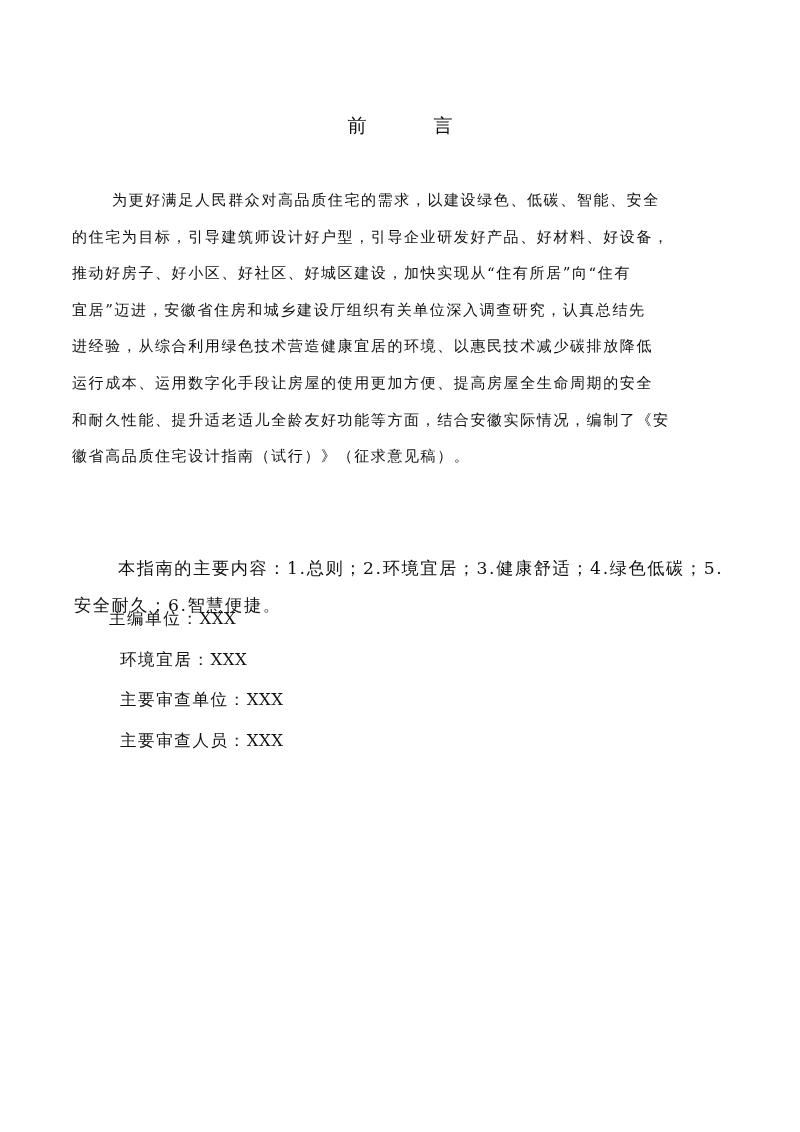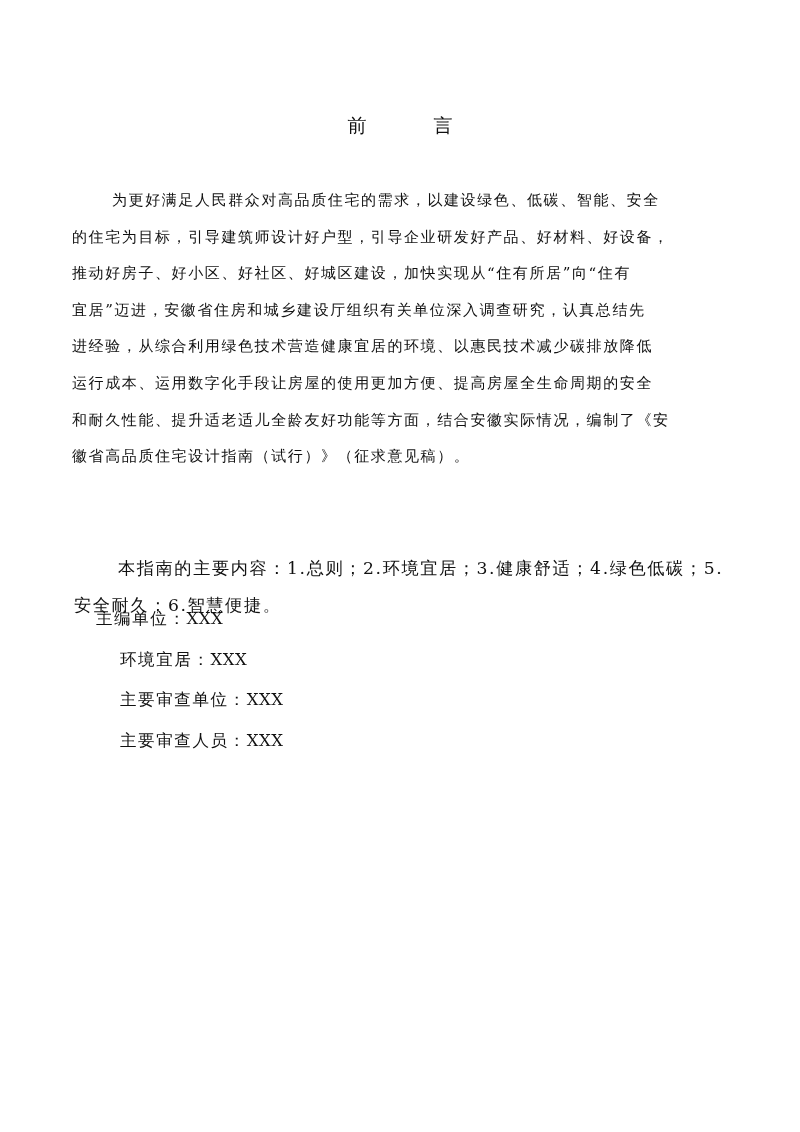--- a/index.html
+++ b/index.html
@@ -87,21 +87,21 @@
     <span class="line">运行成本、运用数字化手段让房屋的使用更加方便、提高房屋全生命周期的安全</span>
     <span class="line">和耐久性能、提升适老适儿全龄友好功能等方面，结合安徽实际情况，编制了《安</span>
     <span class="line">徽省高品质住宅设计指南（试行）》（征求意见稿）。</span>
   </div>
 
   <div class="content">
     <span class="line first">本指南的主要内容：1.总则；2.环境宜居；3.健康舒适；4.绿色低碳；5.</span>
     <span class="line second">安全耐久；6.智慧便捷。</span>
   </div>
 
-  <div class="credit" style="left:96px; top:607px;text-align:right;">
+  <div class="credit" style="left:109px; top:607px;text-align:right;">
     <span>主编单位：</span><span class="value">XXX</span>
   </div>
 
   <div class="credit" style="left:120px; top:648px;">
     <span>环境宜居：</span><span class="value">XXX</span>
   </div>
 
   <div class="credit" style="left:120px; top:729px;">
     <span>主要审查人员：</span><span class="value">XXX</span>
   </div>

